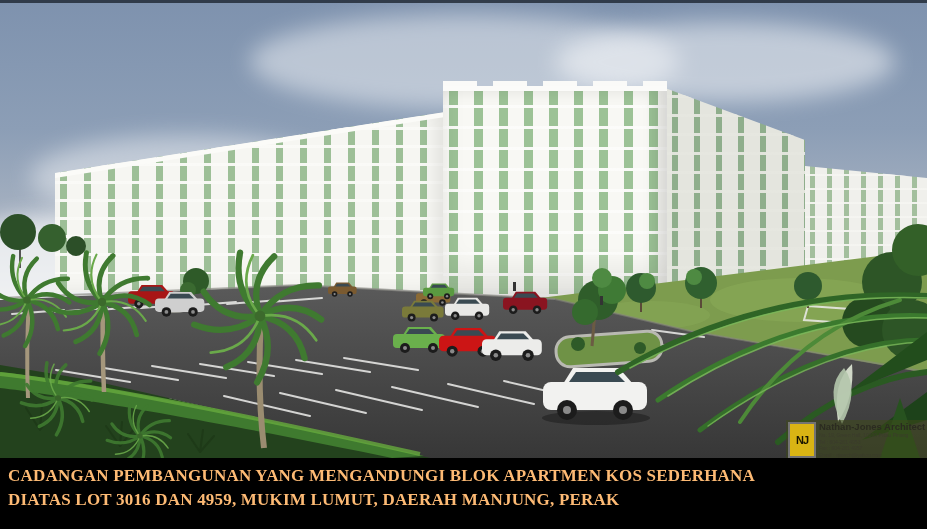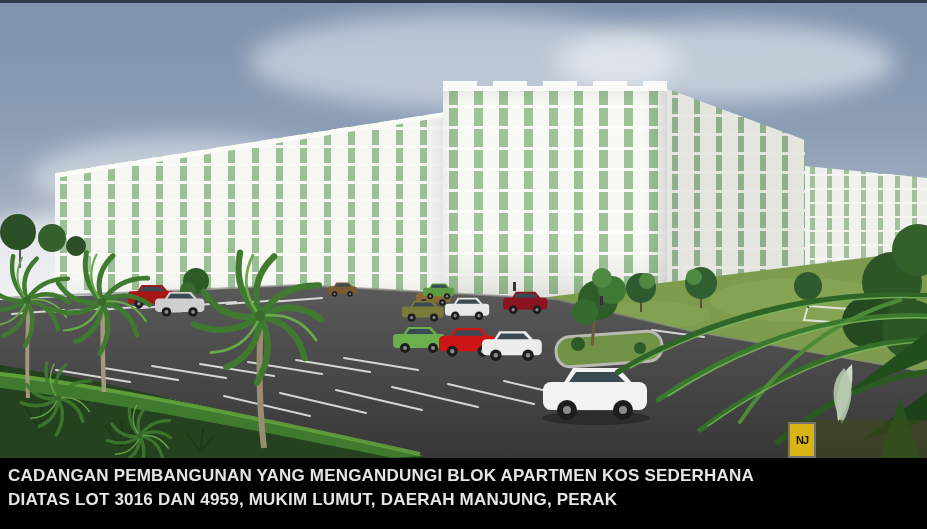--- a/index.html
+++ b/index.html
@@ -57,22 +57,22 @@
   .njmark{width:24px;height:32px;background:#d9b414;border:2px solid #737373;color:#181400;
           font-weight:bold;font-size:11px;display:flex;align-items:center;justify-content:center;
           letter-spacing:-1px;flex:none;}
   .stamptext{margin-left:3px;line-height:1;}
   .firm{font-size:9.5px;font-weight:bold;color:#2b2b20;white-space:nowrap;}
   .sline{font-size:5px;color:#3b3b2c;white-space:nowrap;margin-top:1.5px;}
 
   
   .caption{position:absolute;left:0;top:458px;width:927px;height:71px;background:#000;
            padding:6px 0 0 8px;box-sizing:border-box;}
-  .caption div{color:#e5e5e5;font-weight:bold;font-size:17px;line-height:24px;letter-spacing:.2px;
-               white-space:nowrap;}
+  .caption div{color:#fdba74;font-weight:bold;font-size:17px;line-height:24px;letter-spacing:.2px;
+               white-space:nowrap;font-family:Liberation Serif, serif;}
 </style>
 </head>
 <body>
 
 <div class="frame">
   <div class="scene">
     <div class="sky"></div>
     <div class="cloud c1"></div>
     <div class="cloud c2"></div>
     <div class="cloud c3"></div>
@@ -254,20 +254,27 @@
         <path d="M927,332 L848,392 L927,360 Z" fill="#224d1c" stroke="none"></path>
         <path d="M927,392 L862,440 L927,420 Z" fill="#1d421a" stroke="none"></path>
         <path d="M880,458 L900,398 L920,458 Z" fill="#27521f" stroke="none"></path>
         <path d="M838,422 q-6,-40 14,-58 q3,32 -14,58 Z" fill="#d8e0cf" stroke="none" opacity=".95"></path>
         <path d="M842,424 q18,-34 2,-56 q-20,20 -2,56 Z" fill="#b4c6ac" stroke="none" opacity=".9"></path>
       </g>
     </svg>
 
     <div class="stamp">
       <div class="njmark">NJ</div>
+      <div class="stamptext">
+        <div class="firm">Nathan-Jones Architect</div>
+        <div class="sline">No. 19, Green Hall, 10200 Pulau Pinang</div>
+        <div class="sline">Tel : 604-261 4953</div>
+        <div class="sline">Fax : 604-261 4957</div>
+        <div class="sline">Email : njaarch@yahoo.com</div>
+      </div>
     </div>
   </div>
 
   <div class="caption">
     <div>CADANGAN PEMBANGUNAN YANG MENGANDUNGI BLOK APARTMEN KOS SEDERHANA</div>
     <div>DIATAS LOT 3016 DAN 4959, MUKIM LUMUT, DAERAH MANJUNG, PERAK</div>
   </div>
 
   <div class="sr-only">3D architectural rendering of a proposed medium-cost apartment development: rows of white multi-storey apartment blocks with green windows, a large asphalt parking lot with white stall markings, assorted cars, palm trees and landscaped greenery under a cloudy blue sky.</div>
 </div>

